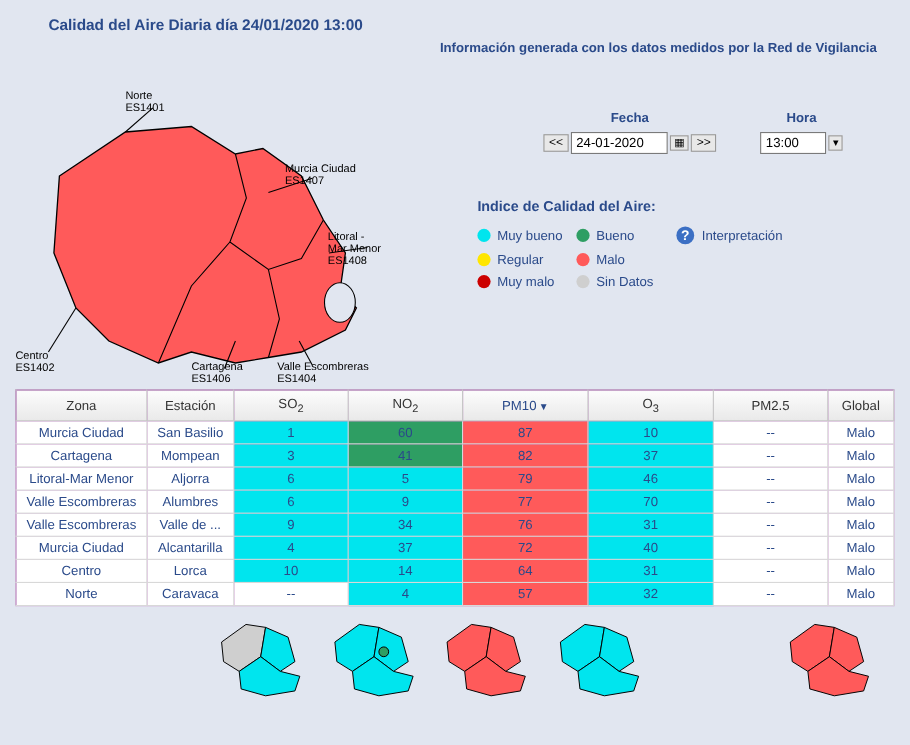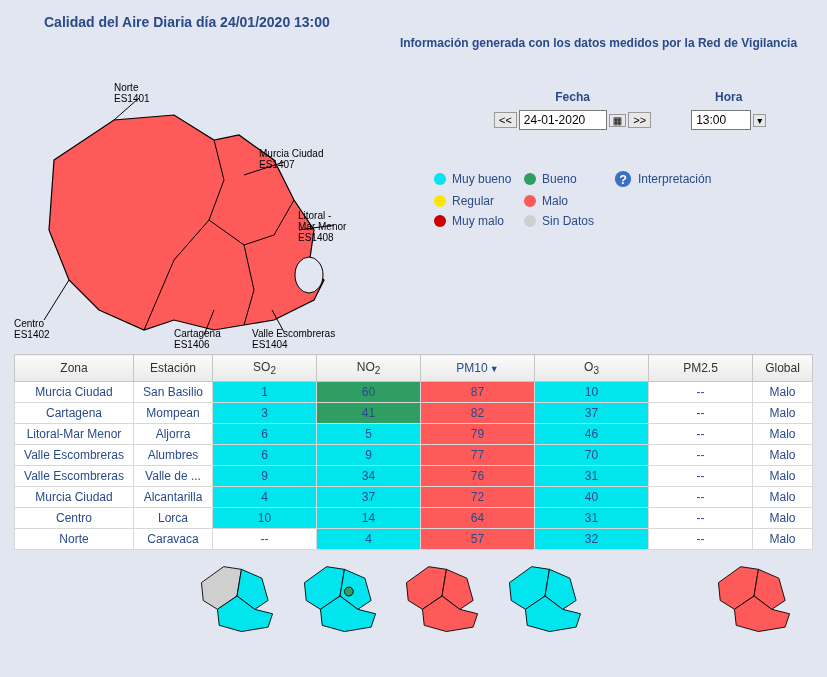--- a/index.html
+++ b/index.html
@@ -54,21 +54,21 @@
     padding-left: 50px;
     padding-top: 20px;
   }
   .controls-row {
     display: flex;
     align-items: flex-start;
     gap: 40px;
     margin-bottom: 40px;
     margin-left: 60px;
   }
-  .ctrl-col { text-align: center; }
+  .ctrl-col { text-align: center; margin-top: 10px; }
   .ctrl-label {
     color: #2a4a8a;
     font-weight: bold;
     font-size: 12px;
     margin-bottom: 6px;
   }
   .date-picker, .time-picker {
     display: inline-flex;
     align-items: center;
     gap: 2px;
@@ -220,20 +220,21 @@
         </div>
         <div class="ctrl-col">
           <div class="ctrl-label">Hora</div>
           <div class="time-picker">
             <input class="time-input" value="13:00" style="">
             <button class="dd-btn">▾</button>
           </div>
         </div>
       </div>
 
+      <div class="legend-title">Indice de Calidad del Aire:</div>
       <div class="legend-grid">
         <div class="legend-item">
             <span class="dot c-muybueno"></span>
             <span>Muy bueno</span>
           </div>
         <div class="legend-item">
             <span class="dot c-bueno"></span>
             <span>Bueno</span>
           </div>
         <div class="interp">

